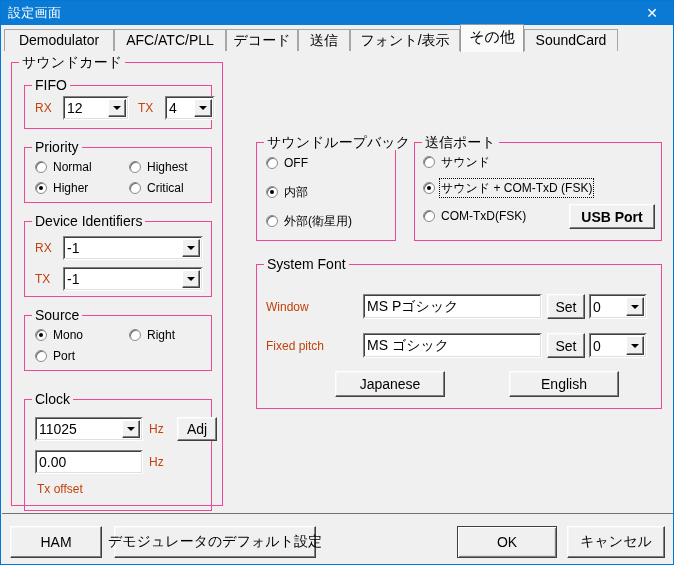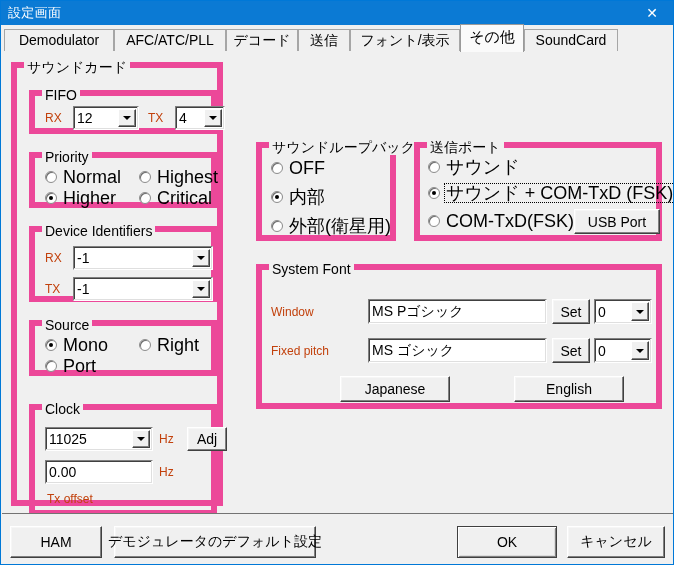--- a/index.html
+++ b/index.html
@@ -92,21 +92,21 @@
     left: 1px; top: 50px;
     width: 672px;
     height: 462px;
     background: #f0f0f0;
   }
 
   
   .group {
     position: absolute;
     box-sizing: border-box;
-    border: 6px solid #ec4899;
+    border: 1px solid #ec4899;
     background: transparent;
   }
   .group > .legend {
     position: absolute;
     top: -9px;
     left: 7px;
     background: #f0f0f0;
     padding: 0 3px;
     font-size: 14px;
     line-height: 16px;
@@ -228,21 +228,21 @@
   .radio.on .dot::after {
     content: "";
     position: absolute;
     left: 3px; top: 3px;
     width: 4px; height: 4px;
     border-radius: 50%;
     background: #000000;
   }
   .radio .rlabel {
     margin-left: 6px;
-    font-size: 18px;
+    font-size: 12px;
     line-height: 16px;
   }
   .radio.focus .rlabel {
     outline: 1px dotted #000;
     outline-offset: 1px;
   }
 
   
   #bottombar {
     position: absolute;
@@ -379,21 +379,21 @@
         <span class="rlabel">サウンド</span>
       </div>
       <div class="radio on focus" style="left:8px; top:37px;">
         <span class="dot"></span>
         <span class="rlabel">サウンド + COM-TxD (FSK)</span>
       </div>
       <div class="radio" style="left:8px; top:65px;">
         <span class="dot"></span>
         <span class="rlabel">COM-TxD(FSK)</span>
       </div>
-      <div class="btn" style="left:154px; top:61px; width:86px; height:25px;">USB Port</div>
+      <div class="btn" style="left:154px; top:61px; width:86px; height:25px;font-weight:bold;">USB Port</div>
     </div>
 
     <div class="group" style="left:254px; top:213px; width:406px; height:145px;">
       <span class="legend">System Font</span>
 
       <span class="lbl" style="left:9px; top:33px;">Window</span>
       <div class="field" style="left:106px; top:29px; width:179px; height:25px;">MS Pゴシック</div>
       <div class="btn" style="left:290px; top:29px; width:38px; height:25px;">Set</div>
       <div class="combo" style="left:332px; top:29px; width:58px; height:25px;">
         <span class="cval">0</span>

